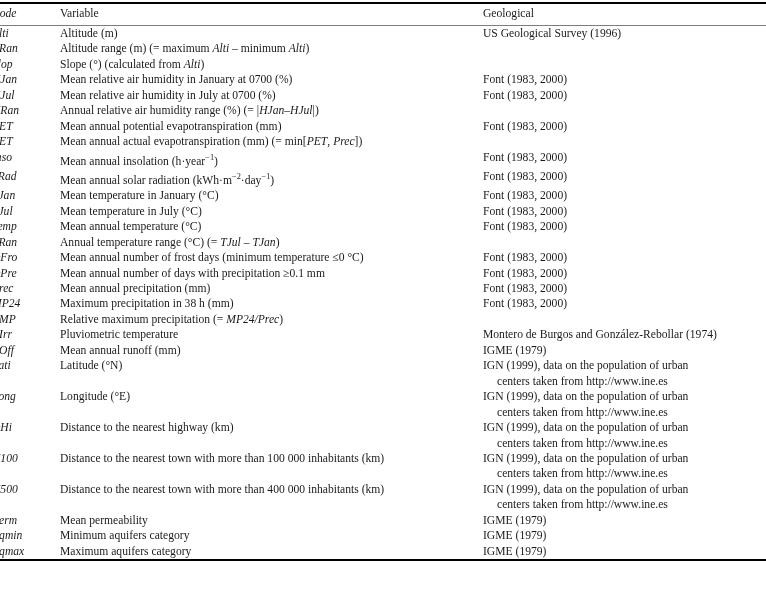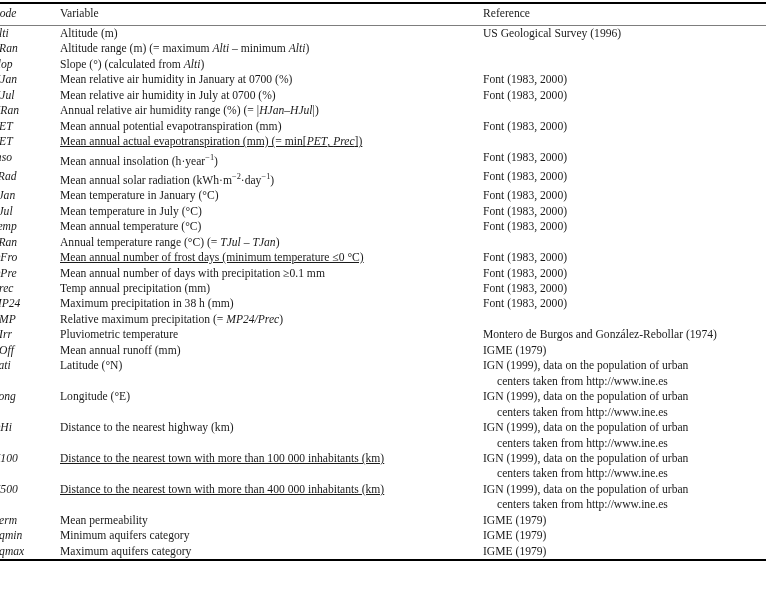--- a/index.html
+++ b/index.html
@@ -82,21 +82,20 @@
   td.ref .ref-line-1 { display: block; }
 
   td.var em, td.code em { font-style: italic; }
 
   .sup { vertical-align: super; font-size: 0.72em; }
 
   
   td.var.justified {
     text-align: justify;
     text-align-last: left;
-    text-decoration: underline;
   }
 </style>
 </head>
 <body>
 
 <div id="table-wrap">
 
   <div class="caption-strip">
     
   </div>
@@ -106,21 +105,21 @@
   <table class="tbl">
     <colgroup>
       <col class="c-code">
       <col class="c-variable">
       <col class="c-ref">
     </colgroup>
     <thead>
       <tr>
         <th class="code">Code</th>
         <th class="var">Variable</th>
-        <th class="ref">Reference</th>
+        <th class="ref">Geological</th>
       </tr>
     </thead>
   </table>
 
   <div class="rule-mid"></div>
 
   <table class="tbl">
     <colgroup>
       <col class="c-code">
       <col class="c-variable">
@@ -224,21 +223,21 @@
         </tr>
         <tr>
           <td class="code">DPre</td>
           <td class="var">Mean annual number of days with precipitation ≥0.1 mm</td>
           <td class="ref">
             <span class="ref-line-1">Font (1983, 2000)</span>
           </td>
         </tr>
         <tr>
           <td class="code">Prec</td>
-          <td class="var">Temp annual precipitation (mm)</td>
+          <td class="var">Mean annual precipitation (mm)</td>
           <td class="ref">
             <span class="ref-line-1">Font (1983, 2000)</span>
           </td>
         </tr>
         <tr>
           <td class="code">MP24</td>
           <td class="var">Maximum precipitation in 38 h (mm)</td>
           <td class="ref">
             <span class="ref-line-1">Font (1983, 2000)</span>
           </td>

